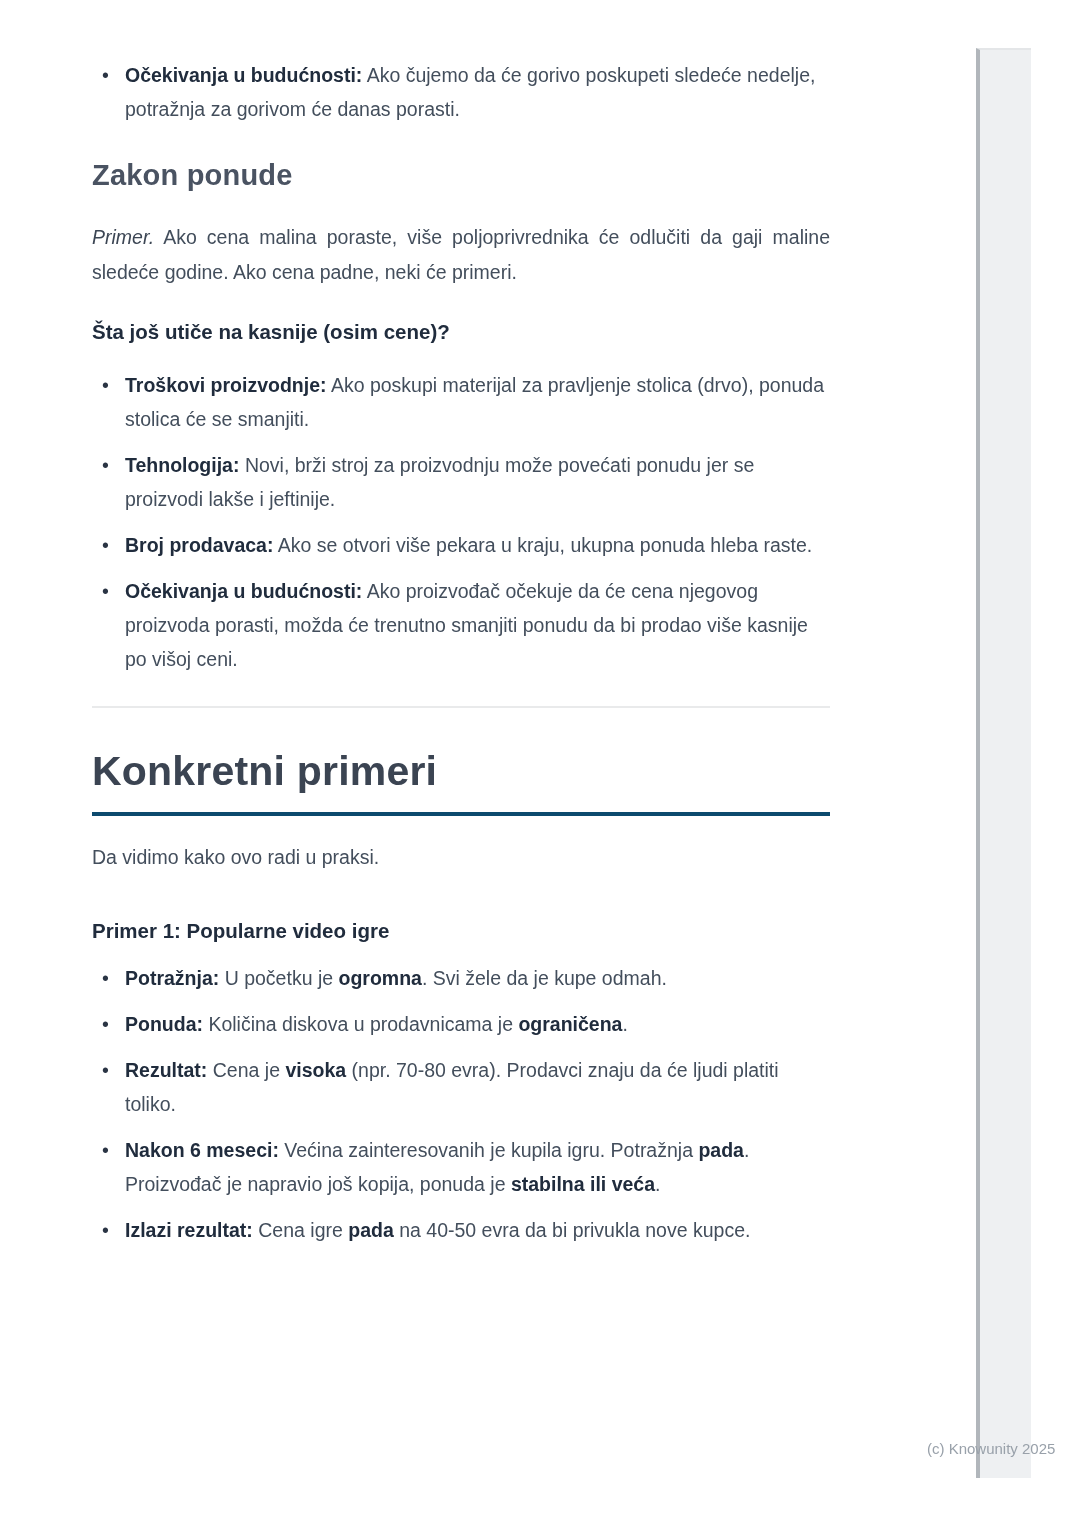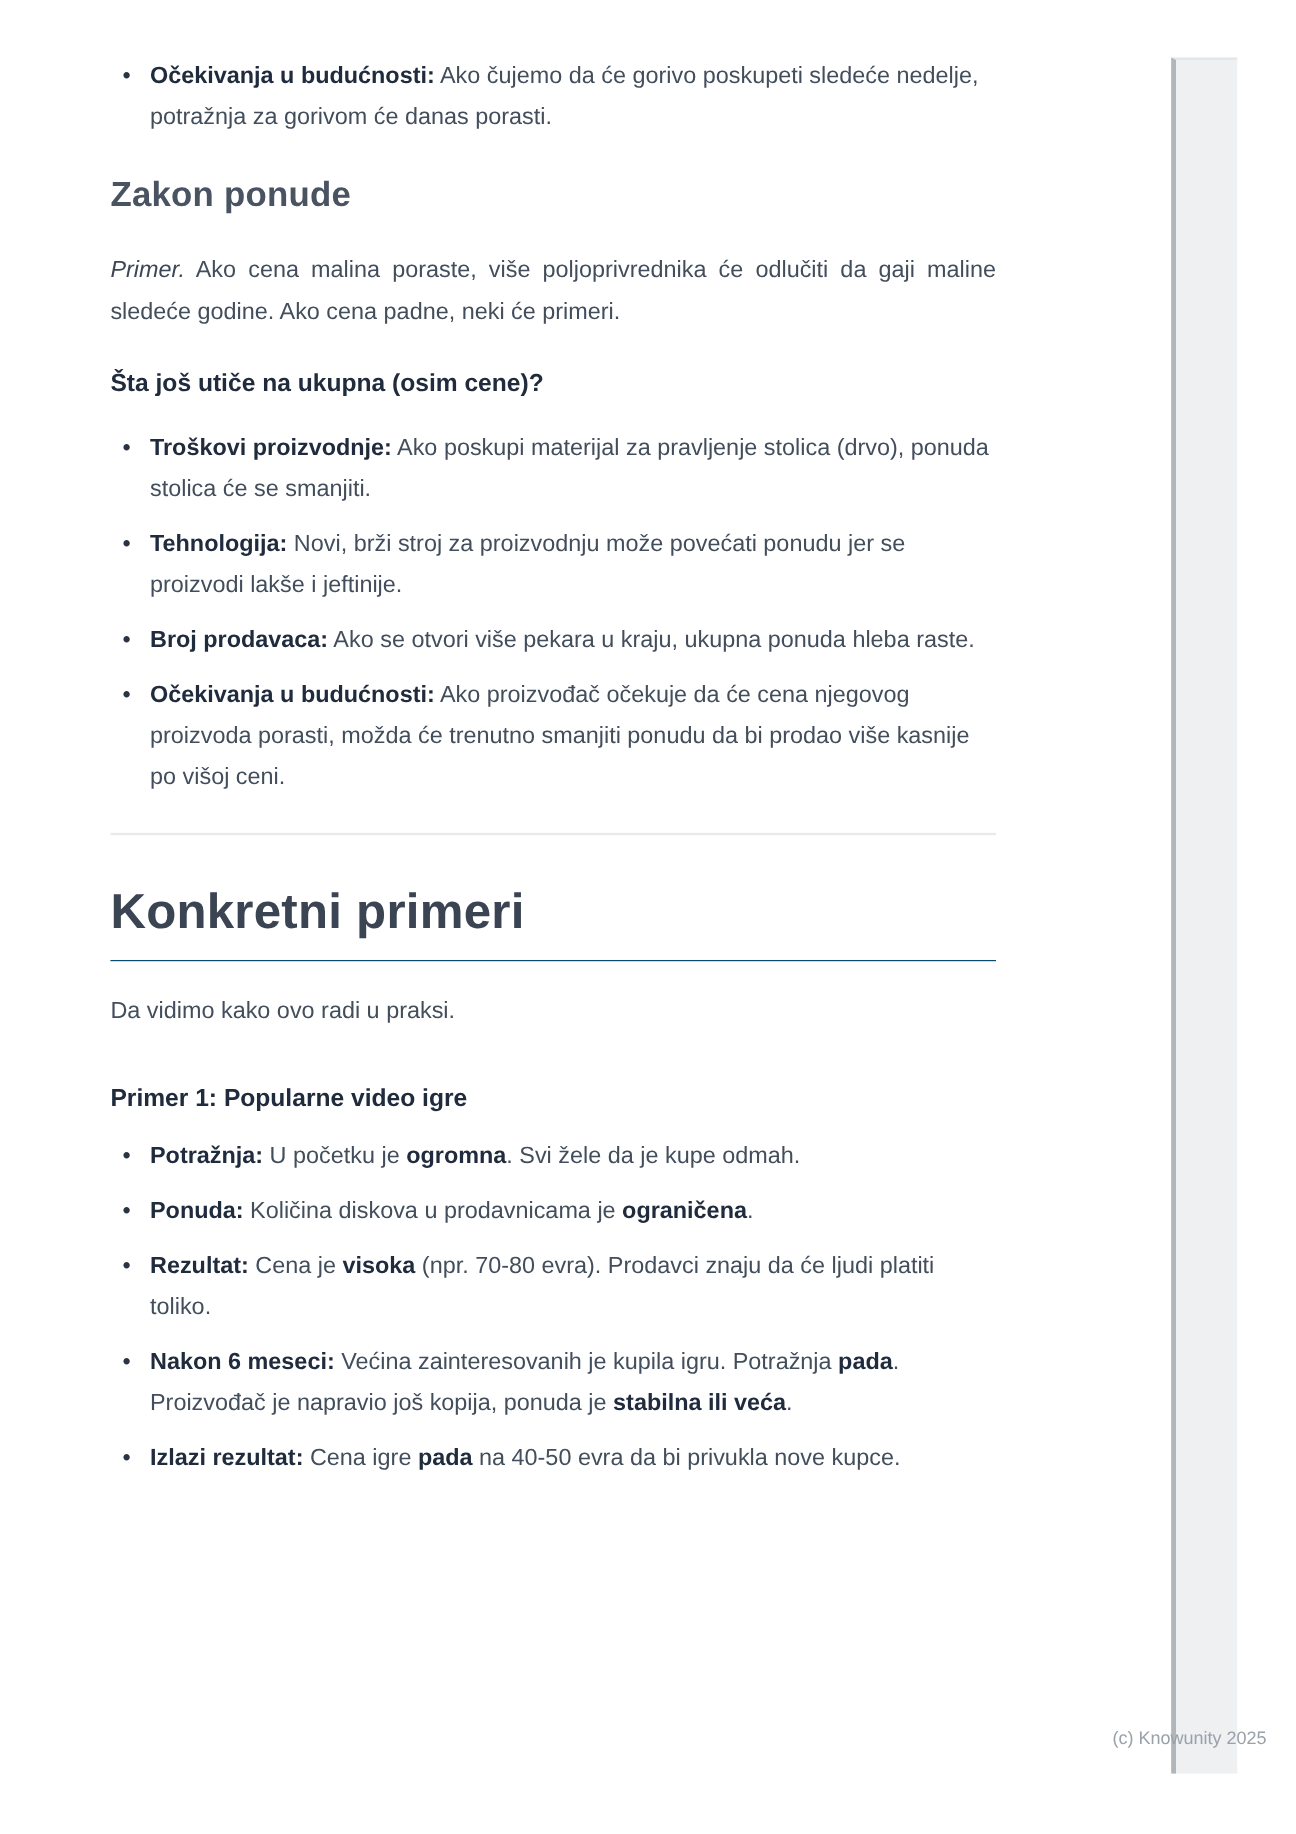--- a/index.html
+++ b/index.html
@@ -6,34 +6,34 @@
   body {
     width: 1080px; height: 1528px;
     background: #ffffff;
     font-family: "Liberation Sans", "DejaVu Sans", sans-serif;
     color: #434e5c;
     position: relative;
     overflow: hidden;
   }
   .content {
     position: absolute;
-    left: 92px; top: 0;
+    left: 92px; top: 12px;
     width: 738px;
     padding-top: 46px;
     font-size: 19.5px;
   }
   strong { font-weight: 700; color: #202c3d; }
   em { font-style: italic; color: #3c4654; }
 
   h1 {
     font-size: 41px; line-height: 50px;
     color: #3b4452; font-weight: 700;
     margin: 38px 0 0 0;
     padding-bottom: 16px;
-    border-bottom: 1px solid #0c4a6e;
+    border-bottom: 4px solid #0c4a6e;
     letter-spacing: 0.2px;
   }
   h2 {
     font-size: 29px; line-height: 38px;
     color: #4a5362; font-weight: 700;
     margin: 30px 0 0 0;
     letter-spacing: 0.2px;
   }
   h3, h4 {
     font-size: 20.5px; line-height: 28px;
@@ -95,21 +95,21 @@
 
     <ul class="bullets top">
       <li><strong>Očekivanja u budućnosti:</strong><span> Ako čujemo da će gorivo poskupeti sledeće nedelje, potražnja za gorivom će danas porasti.</span></li>
     </ul>
 
     <h2>Zakon ponude</h2>
 
 
     <p class="justify spaced"><em>Primer.</em><span> Ako cena malina poraste, više poljoprivrednika će odlučiti da gaji maline sledeće godine. Ako cena padne, neki će primeri.</span></p>
 
-    <h3>Šta još utiče na ukupna (osim cene)?</h3>
+    <h3>Šta još utiče na kasnije (osim cene)?</h3>
 
     <ul class="bullets">
       <li><strong>Troškovi proizvodnje:</strong><span> Ako poskupi materijal za pravljenje stolica (drvo), ponuda stolica će se smanjiti.</span></li>
       <li><strong>Tehnologija:</strong><span> Novi, brži stroj za proizvodnju može povećati ponudu jer se proizvodi lakše i jeftinije.</span></li>
       <li><strong>Broj prodavaca:</strong><span> Ako se otvori više pekara u kraju, ukupna ponuda hleba raste.</span></li>
       <li><strong>Očekivanja u budućnosti:</strong><span> Ako proizvođač očekuje da će cena njegovog proizvoda porasti, možda će trenutno smanjiti ponudu da bi prodao više kasnije po višoj ceni.</span></li>
     </ul>
 
     <hr class="thin-divider">
 

